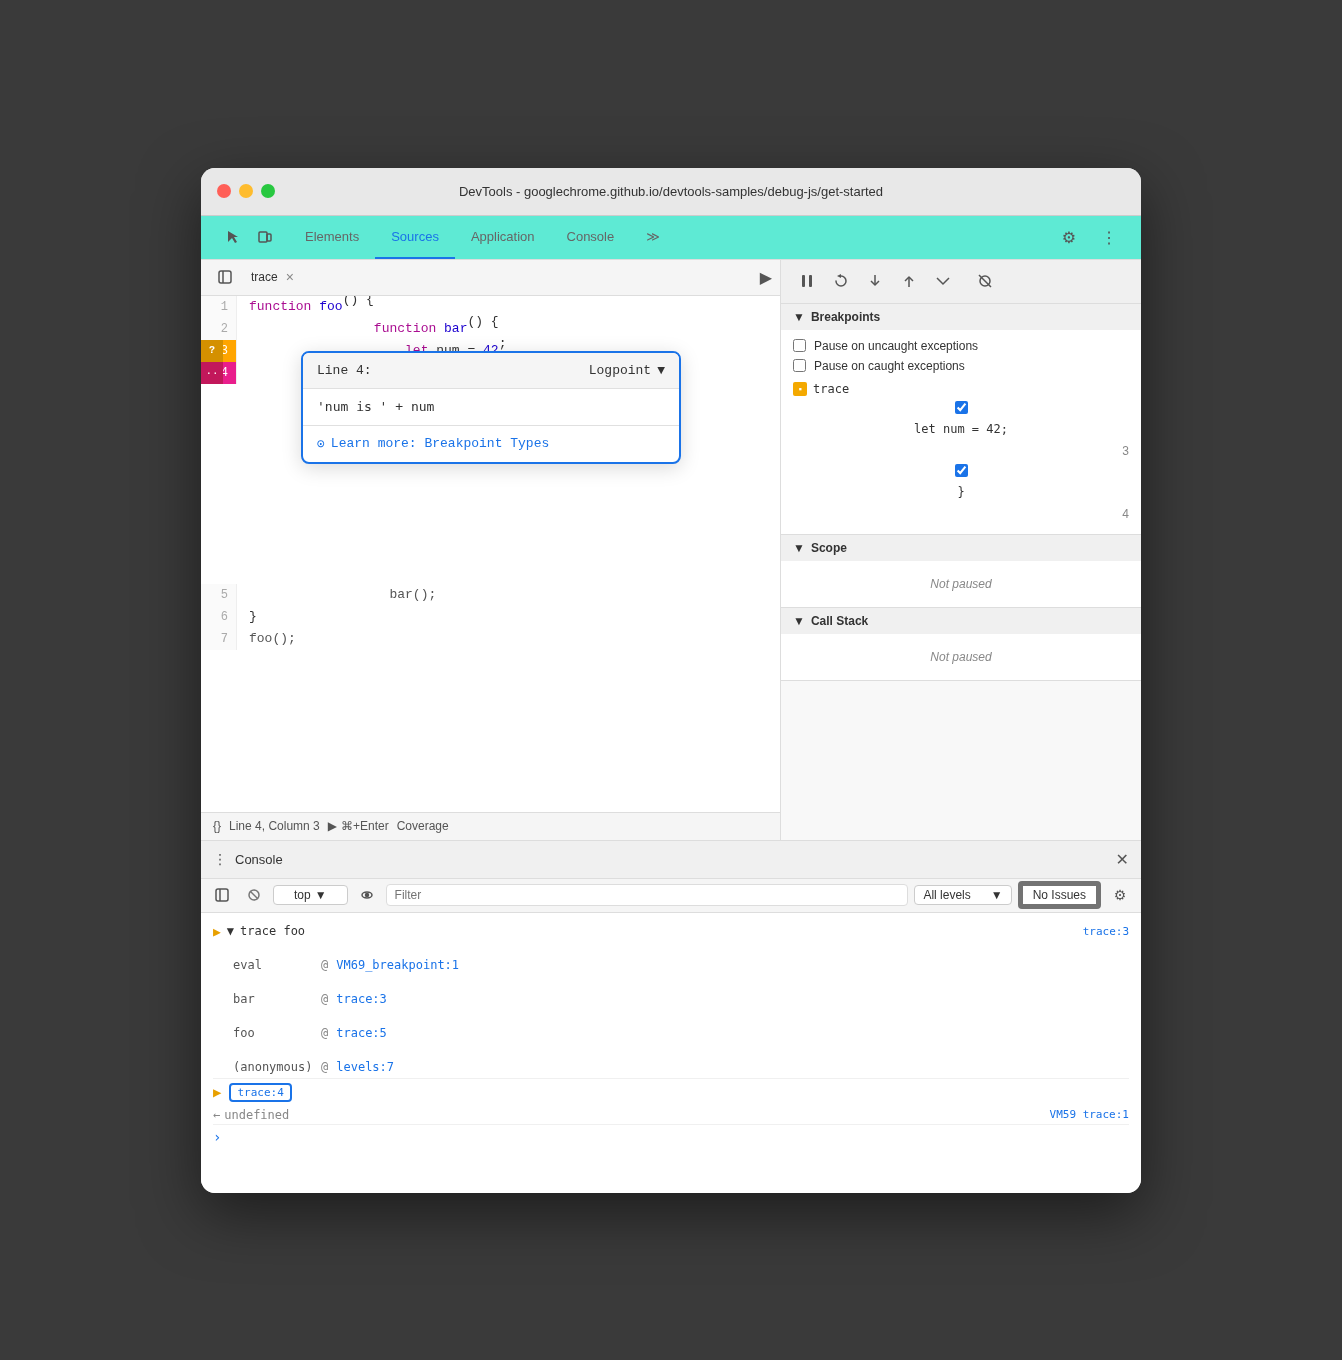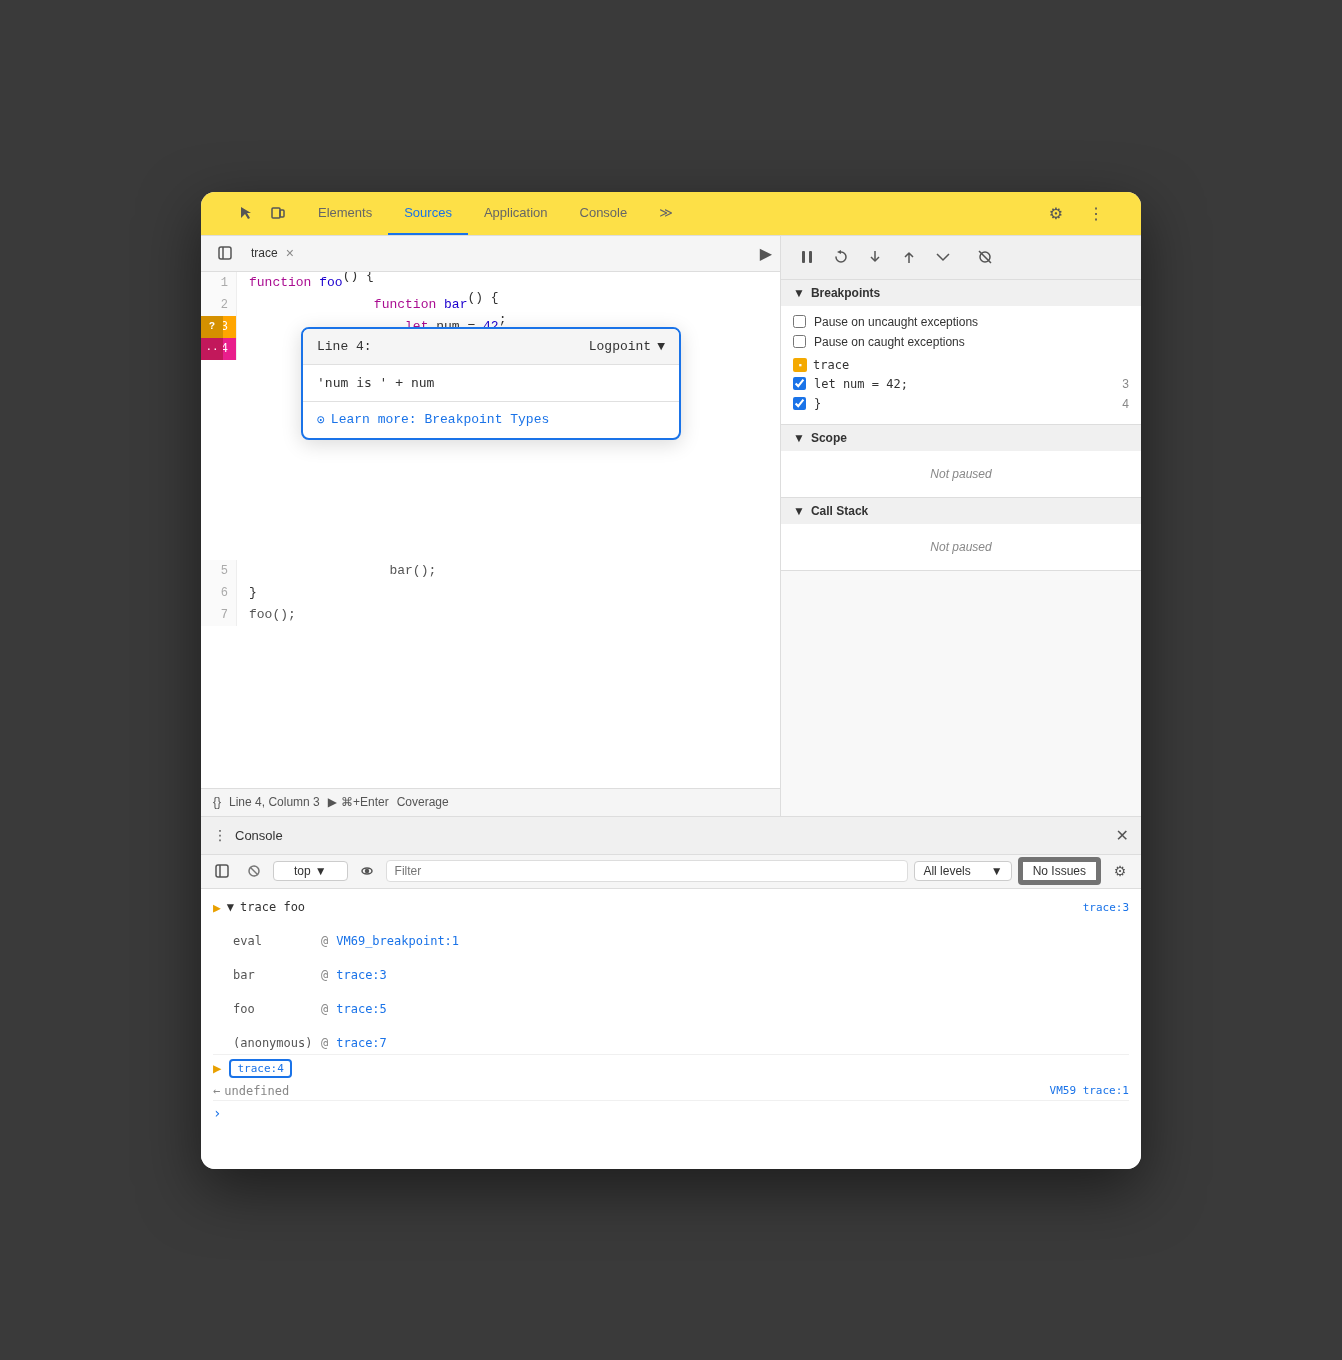--- a/index.html
+++ b/index.html
@@ -43,25 +43,25 @@
     .titlebar-title {
       position: absolute;
       left: 50%;
       transform: translateX(-50%);
       font-size: 13px;
       font-weight: 500;
       color: #333;
       white-space: nowrap;
     }
     .toolbar {
-      background: #fde047;
+      background: #5eead4;
       border-bottom: 1px solid #ddd;
       display: flex;
       align-items: center;
-      padding: 0 29px;
+      padding: 0 16px;
       height: 44px;
       gap: 0;
     }
     .toolbar-icon {
       width: 32px;
       height: 32px;
       display: flex;
       align-items: center;
       justify-content: center;
       color: #555;
@@ -315,20 +315,21 @@
     .checkbox-row input[type="checkbox"] {
       width: 13px;
       height: 13px;
     }
     .breakpoint-item {
       display: flex;
       align-items: center;
       gap: 8px;
       padding: 3px 0;
       font-size: 12px;
+      flex-direction: column;
     }
     .bp-checkbox {
       width: 13px;
       height: 13px;
       accent-color: #1a73e8;
     }
     .bp-code {
       color: #333;
       font-family: monospace;
       font-size: 12px;
@@ -517,20 +518,28 @@
     .content-area {
       display: flex;
       height: 580px;
     }
   </style>
 </head>
 <body>
 
 <div class="window">
 
+  <div class="titlebar">
+    <div class="traffic-lights">
+      <div class="traffic-light tl-red"></div>
+      <div class="traffic-light tl-yellow"></div>
+      <div class="traffic-light tl-green"></div>
+    </div>
+    <span class="titlebar-title">DevTools - googlechrome.github.io/devtools-samples/debug-js/get-started</span>
+  </div>
 
   <div class="toolbar">
     <div class="toolbar-icon">
       <svg width="16" height="16" viewBox="0 0 16 16" fill="none" stroke="#555" stroke-width="1.5">
         <path d="M3 2 L3 13 L7 9 L10 14 L12 13 L9 8 L13 8 Z" fill="#555" stroke="none"></path>
       </svg>
     </div>
     <div class="toolbar-icon">
       <svg width="16" height="16" viewBox="0 0 16 16" fill="none" stroke="#555" stroke-width="1.5">
         <rect x="2" y="3" width="8" height="10" rx="1"></rect>
@@ -819,21 +828,21 @@
           <a class="stack-link" href="#">trace:3</a>
         </div>
         <div class="console-stack-item">
           <span class="stack-label">foo</span>
           <span class="stack-at">@</span>
           <a class="stack-link" href="#">trace:5</a>
         </div>
         <div class="console-stack-item">
           <span class="stack-label">(anonymous)</span>
           <span class="stack-at">@</span>
-          <a class="stack-link" href="#">trace:7</a>
+          <a class="stack-link" href="#">levels:7</a>
         </div>
       </div>
 
       <div class="console-output">
         <span class="console-output-icon">▶</span>
         <a class="console-output-link" href="#">trace:4</a>
       </div>
 
       <div class="console-undefined">
         <span>←</span>

